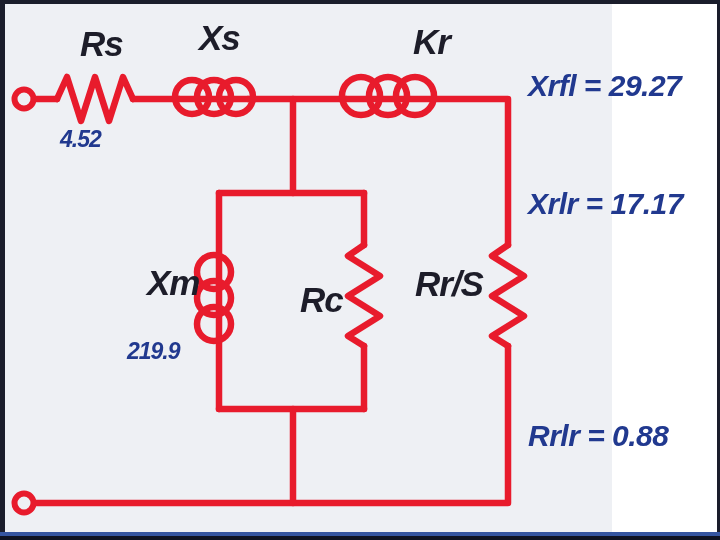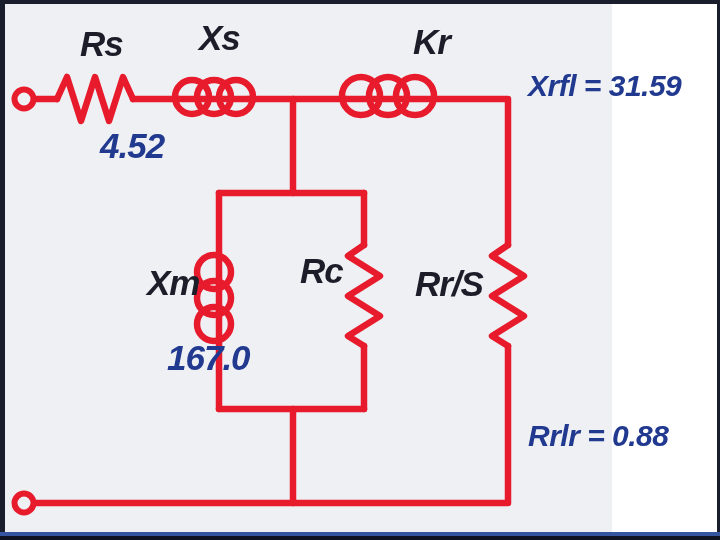--- a/index.html
+++ b/index.html
@@ -8,21 +8,21 @@
     position:relative;width:612px;height:540px;
     background:var(--bg,#eef0f4);
     box-sizing:border-box;
     font-style:italic;
   }
   svg.wiring{position:absolute;left:0;top:0;}
   .wire{stroke:var(--wire,#e81b2c);stroke-width:6.5;fill:none;stroke-linecap:round;stroke-linejoin:round;}
   .terminal{stroke:var(--wire,#e81b2c);stroke-width:6;fill:none;}
   .txt{position:absolute;line-height:1;font-weight:700;white-space:nowrap;}
   .comp-label{font-size:35px;letter-spacing:-1px;color:var(--label,#1d1d29);}
-  .comp-value{font-size:35px;letter-spacing:-1px;color:var(--value,#21398f);margin-left:40px;}
+  .comp-value{font-size:23px;letter-spacing:-1px;color:var(--value,#21398f);}
   .readout{font-size:30px;letter-spacing:-0.5px;color:var(--value,#21398f);}
   .frame{position:absolute;background:var(--frame,#1a1d2b);}
   .frame-top{left:0;top:0;width:720px;height:4px;}
   .frame-left{left:0;top:0;width:5px;height:540px;}
   .frame-right{left:717px;top:0;width:3px;height:540px;}
   .frame-bottom-accent{left:0;top:532px;width:720px;height:4px;background:var(--accent,#3555a0);}
   .frame-bottom{left:0;top:536px;width:720px;height:4px;background:#0f1322;}
 </style>
 </head>
 <body>
@@ -67,27 +67,28 @@
     <path class="wire" d="M364,245 L348,256 L380,276 L348,296 L380,316 L348,336 L364,346"></path>
     <path class="wire" d="M364,346 V409"></path>
     <path class="wire" d="M219,409 H364"></path>
     <path class="wire" d="M293,409 V503"></path>
   </svg>
 
   <div class="txt comp-label" style="left:80px;top:26px;">Rs</div>
   <div class="txt comp-label" style="left:199px;top:20px;">Xs</div>
   <div class="txt comp-label" style="left:377px;top:24px;margin-left:36px;">Kr</div>
   <div class="txt comp-label" style="left:147px;top:265px;">Xm</div>
-  <div class="txt comp-label" style="left:300px;top:253px;">Rc</div>
+  <div class="txt comp-label" style="left:300px;top:282px;">Rc</div>
   <div class="txt comp-label" style="left:415px;top:266px;">Rr/S</div>
 
   <div class="txt comp-value" style="left:60px;top:128px;">4.52</div>
-  <div class="txt comp-value" style="left:127px;top:340px;">167.0</div>
+  <div class="txt comp-value" style="left:127px;top:340px;">219.9</div>
 
-  <div class="txt readout" style="left:528px;top:71px;">Xrfl = 31.59</div>
+  <div class="txt readout" style="left:528px;top:71px;">Xrfl = 29.27</div>
+  <div class="txt readout" style="left:528px;top:189px;">Xrlr = 17.17</div>
   <div class="txt readout" style="left:528px;top:421px;text-align:right;">Rrlr = 0.88</div>
 
   <div class="frame frame-top"></div>
   <div class="frame frame-left"></div>
   <div class="frame frame-right"></div>
   <div class="frame-bottom-accent frame" style="background:var(--accent,#3555a0);"></div>
   <div class="frame frame-bottom" style="background:#0f1322;"></div>
 </div>
 
 </body></html>

